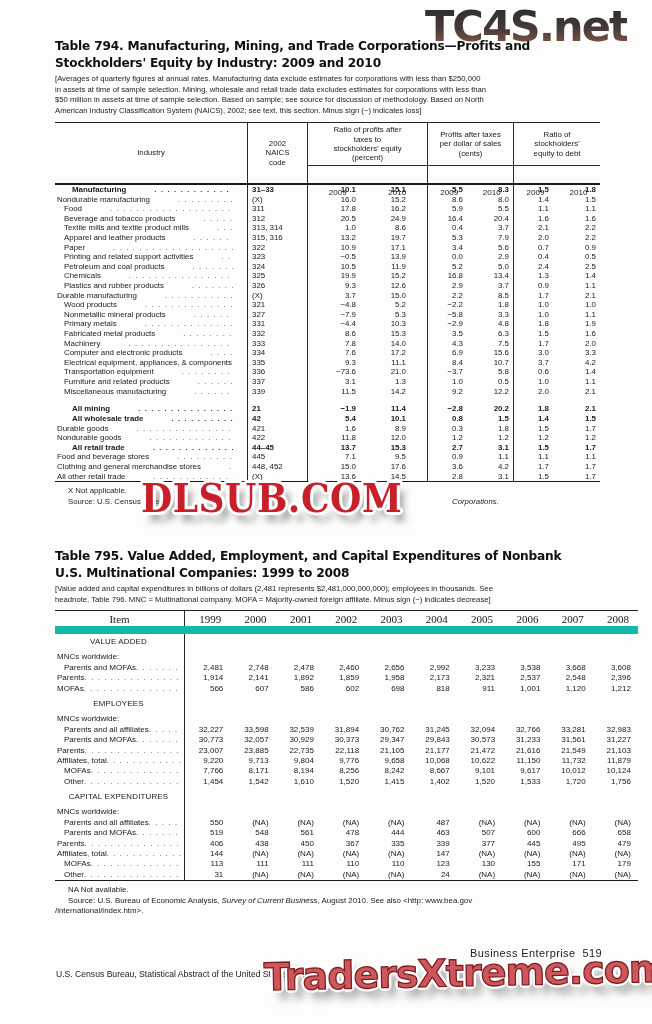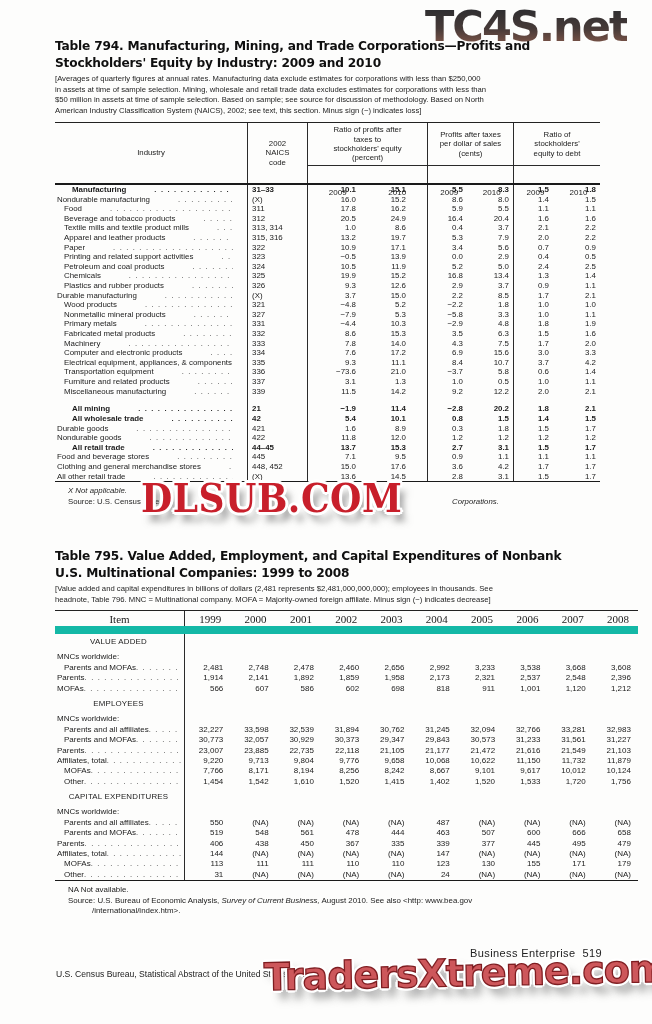--- a/index.html
+++ b/index.html
@@ -38,21 +38,21 @@
   .dots{flex:1;overflow:hidden;white-space:nowrap;color:#2b2b2b;letter-spacing:1.2px;}
   .dots::after{content:". . . . . . . . . . . . . . . . . . . . . . . . . . . . . . . . . . . . . . . . . . . . . . . . . . . . . . . .";font-size:7.5px;}
   .r794 .c-naics{padding-left:4px;}
   .r794 .c-num{justify-content:flex-end;}
   .pr-a{padding-right:12px;} .pr-b{padding-right:21px;}
   .pr-c{padding-right:8px;}  .pr-d{padding-right:4px;}
   .ind-0{padding-left:2px;} .ind-1{padding-left:9px;} .ind-2{padding-left:17px;}
   .bold{font-weight:bold;}
 
   .fnotes{margin-top:4px;font-size:7.8px;line-height:10.4px;color:#1f1f1f;}
-  .fnotes .fn{padding-left:13px;font-style:italic;}
+  .fnotes .fn{padding-left:13px;}
   .src-line{position:relative;padding-left:13px;}
   .src-right{position:absolute;left:397px;top:0;font-style:italic;}
 
   
   #t795{position:absolute;left:55px;top:548px;width:583px;}
   .t795-table{margin-top:5px;border-top:1.5px solid #222;}
   .h795{display:grid;grid-template-columns:130px repeat(10,45.3px);height:15px;
         align-items:center;font-size:11px;border-bottom:8px solid #14b8a6;font-family:Liberation Serif, serif;}
   .h795 .hitem{display:flex;align-items:center;justify-content:center;height:100%;}
   .h795 .hyear{text-align:right;padding-right:9px;}
@@ -61,21 +61,21 @@
         font-size:8px;line-height:10.4px;}
   .r795.sechead .c1{justify-content:center;padding-left:0;font-size:7.9px;letter-spacing:0.2px;}
   .r795.gap{height:5px;}
   .r795.toppad{height:3px;}
   .r795 .c1{display:flex;align-items:center;height:100%;overflow:hidden;padding-right:2px;}
   .r795 .c1 .lbl{white-space:nowrap;}
   .r795 .nm{display:flex;align-items:center;justify-content:flex-end;height:100%;padding-right:7px;}
 
   .fnotes795{margin-top:4px;font-size:7.9px;line-height:10.4px;}
   .fnotes795 .fn{padding-left:13px;}
-  .fnotes795 .cont{padding-left:0;margin-left:37px;}
+  .fnotes795 .cont{padding-left:0;}
   .it{font-style:italic;}
 
   
   .footer-right{position:absolute;right:50px;top:947px;font-size:11px;letter-spacing:0.4px;color:#222;}
   .footer-left{position:absolute;left:56px;top:969px;font-size:8.6px;color:#222;}
 
   
   .wm{pointer-events:none;white-space:nowrap;}
   .wm-tc4s{position:absolute;top:1px;left:425px;z-index:9;
            font-family:"DejaVu Sans",sans-serif;font-weight:bold;font-size:43px;letter-spacing:-2px;

